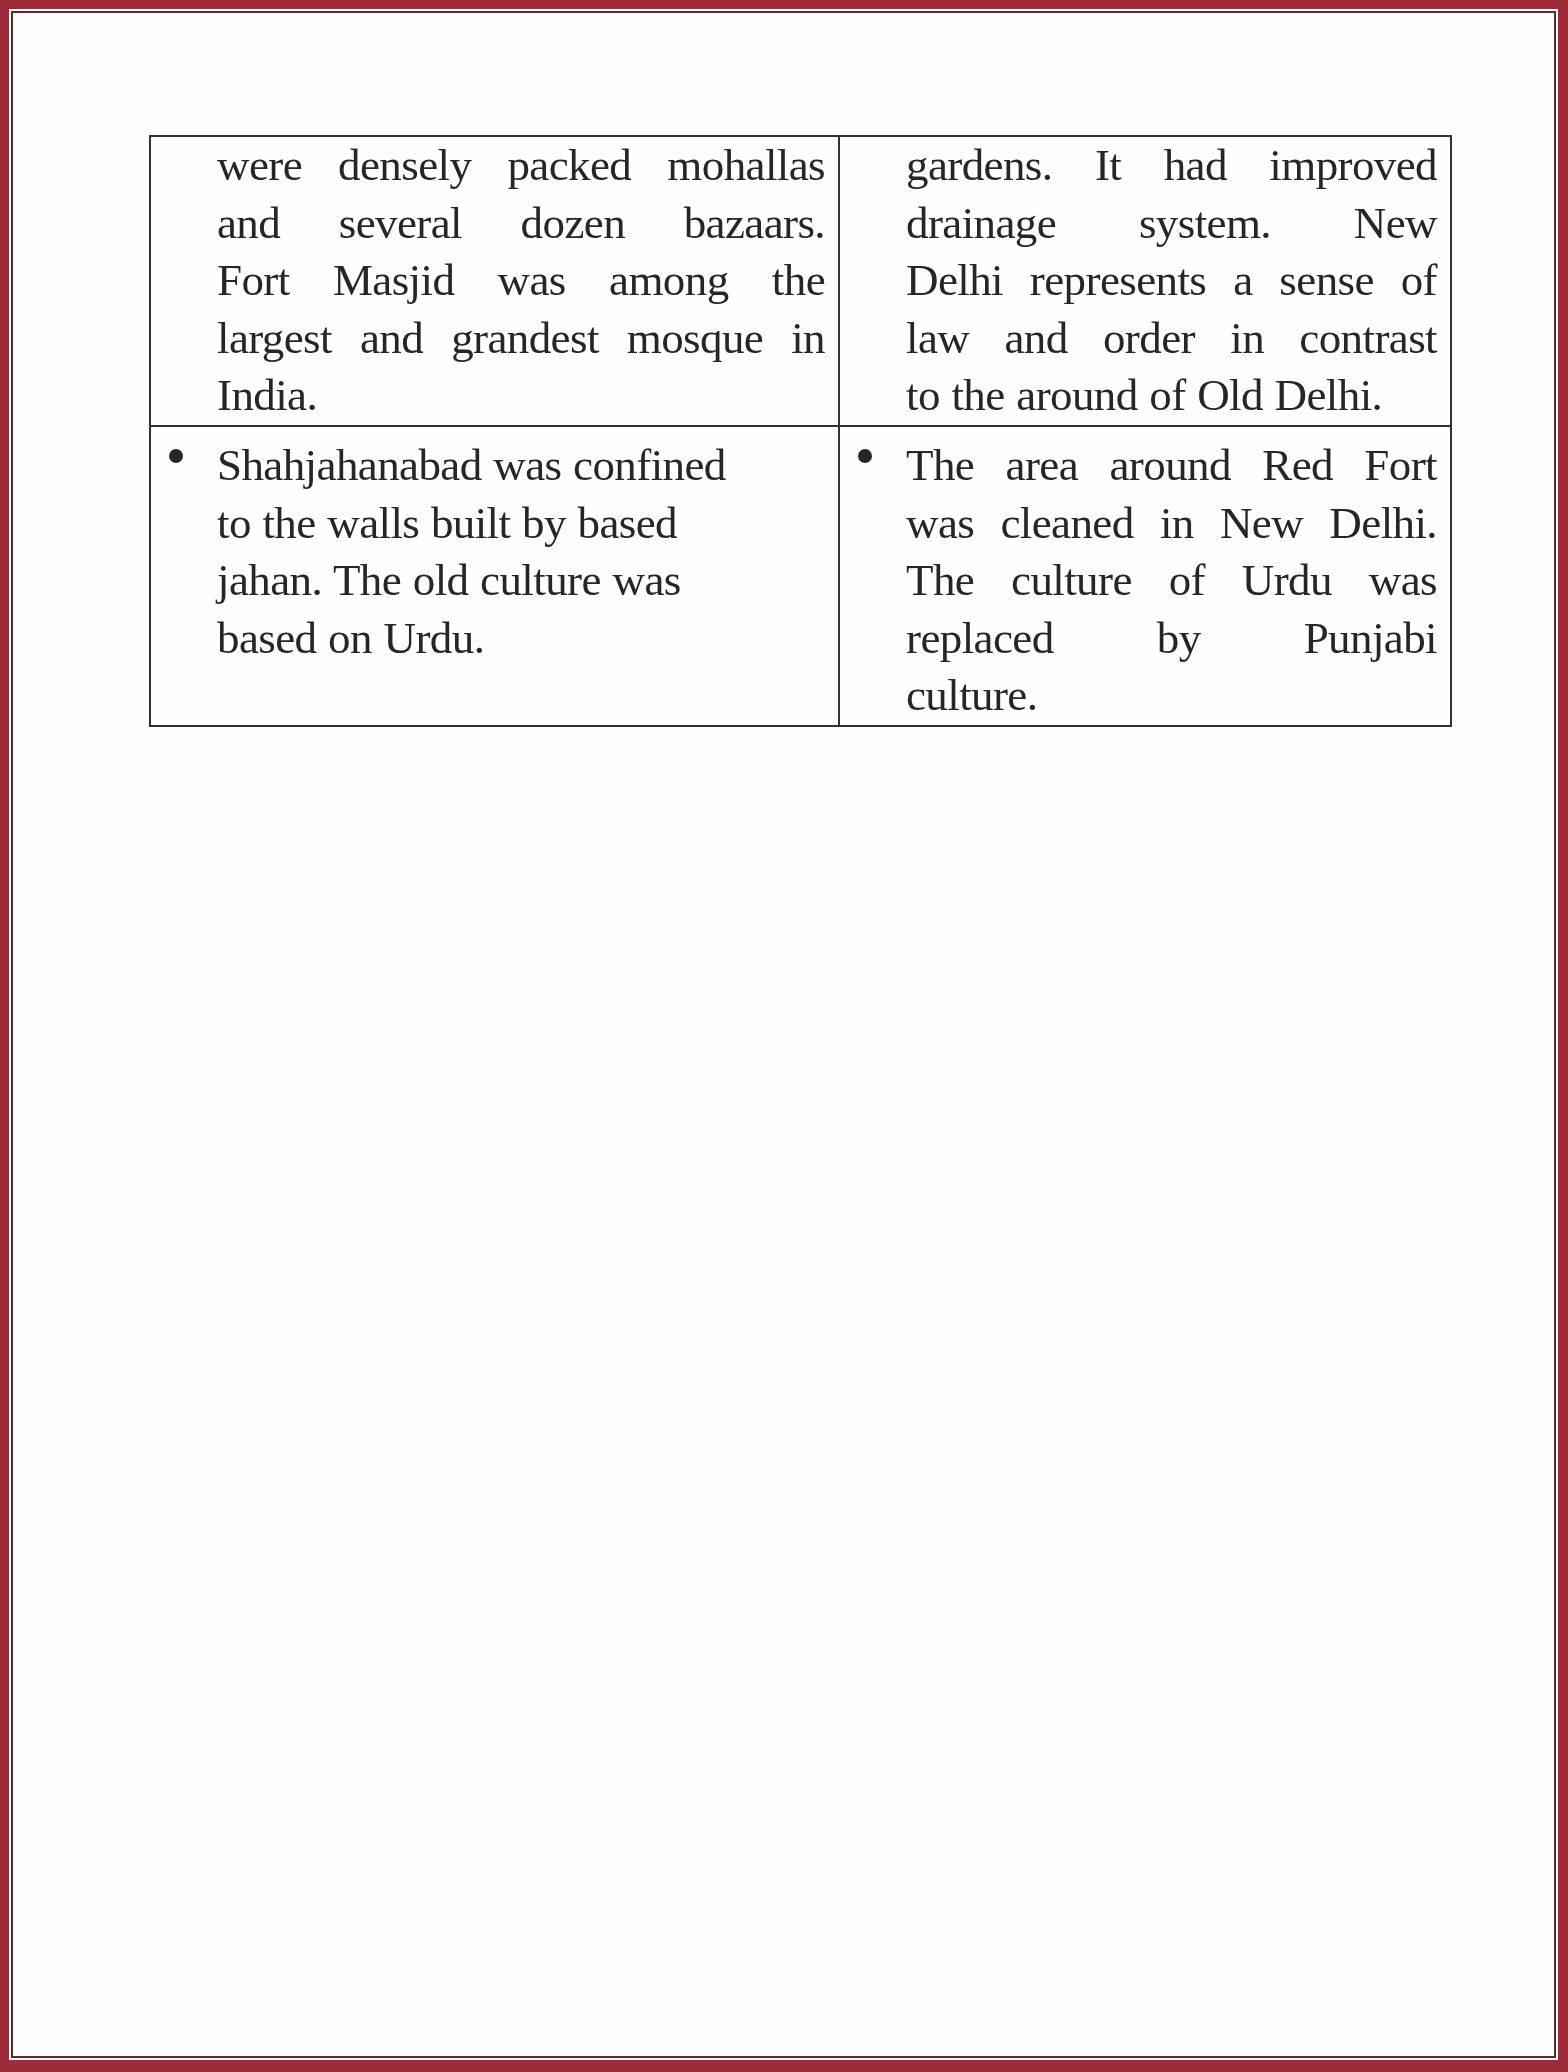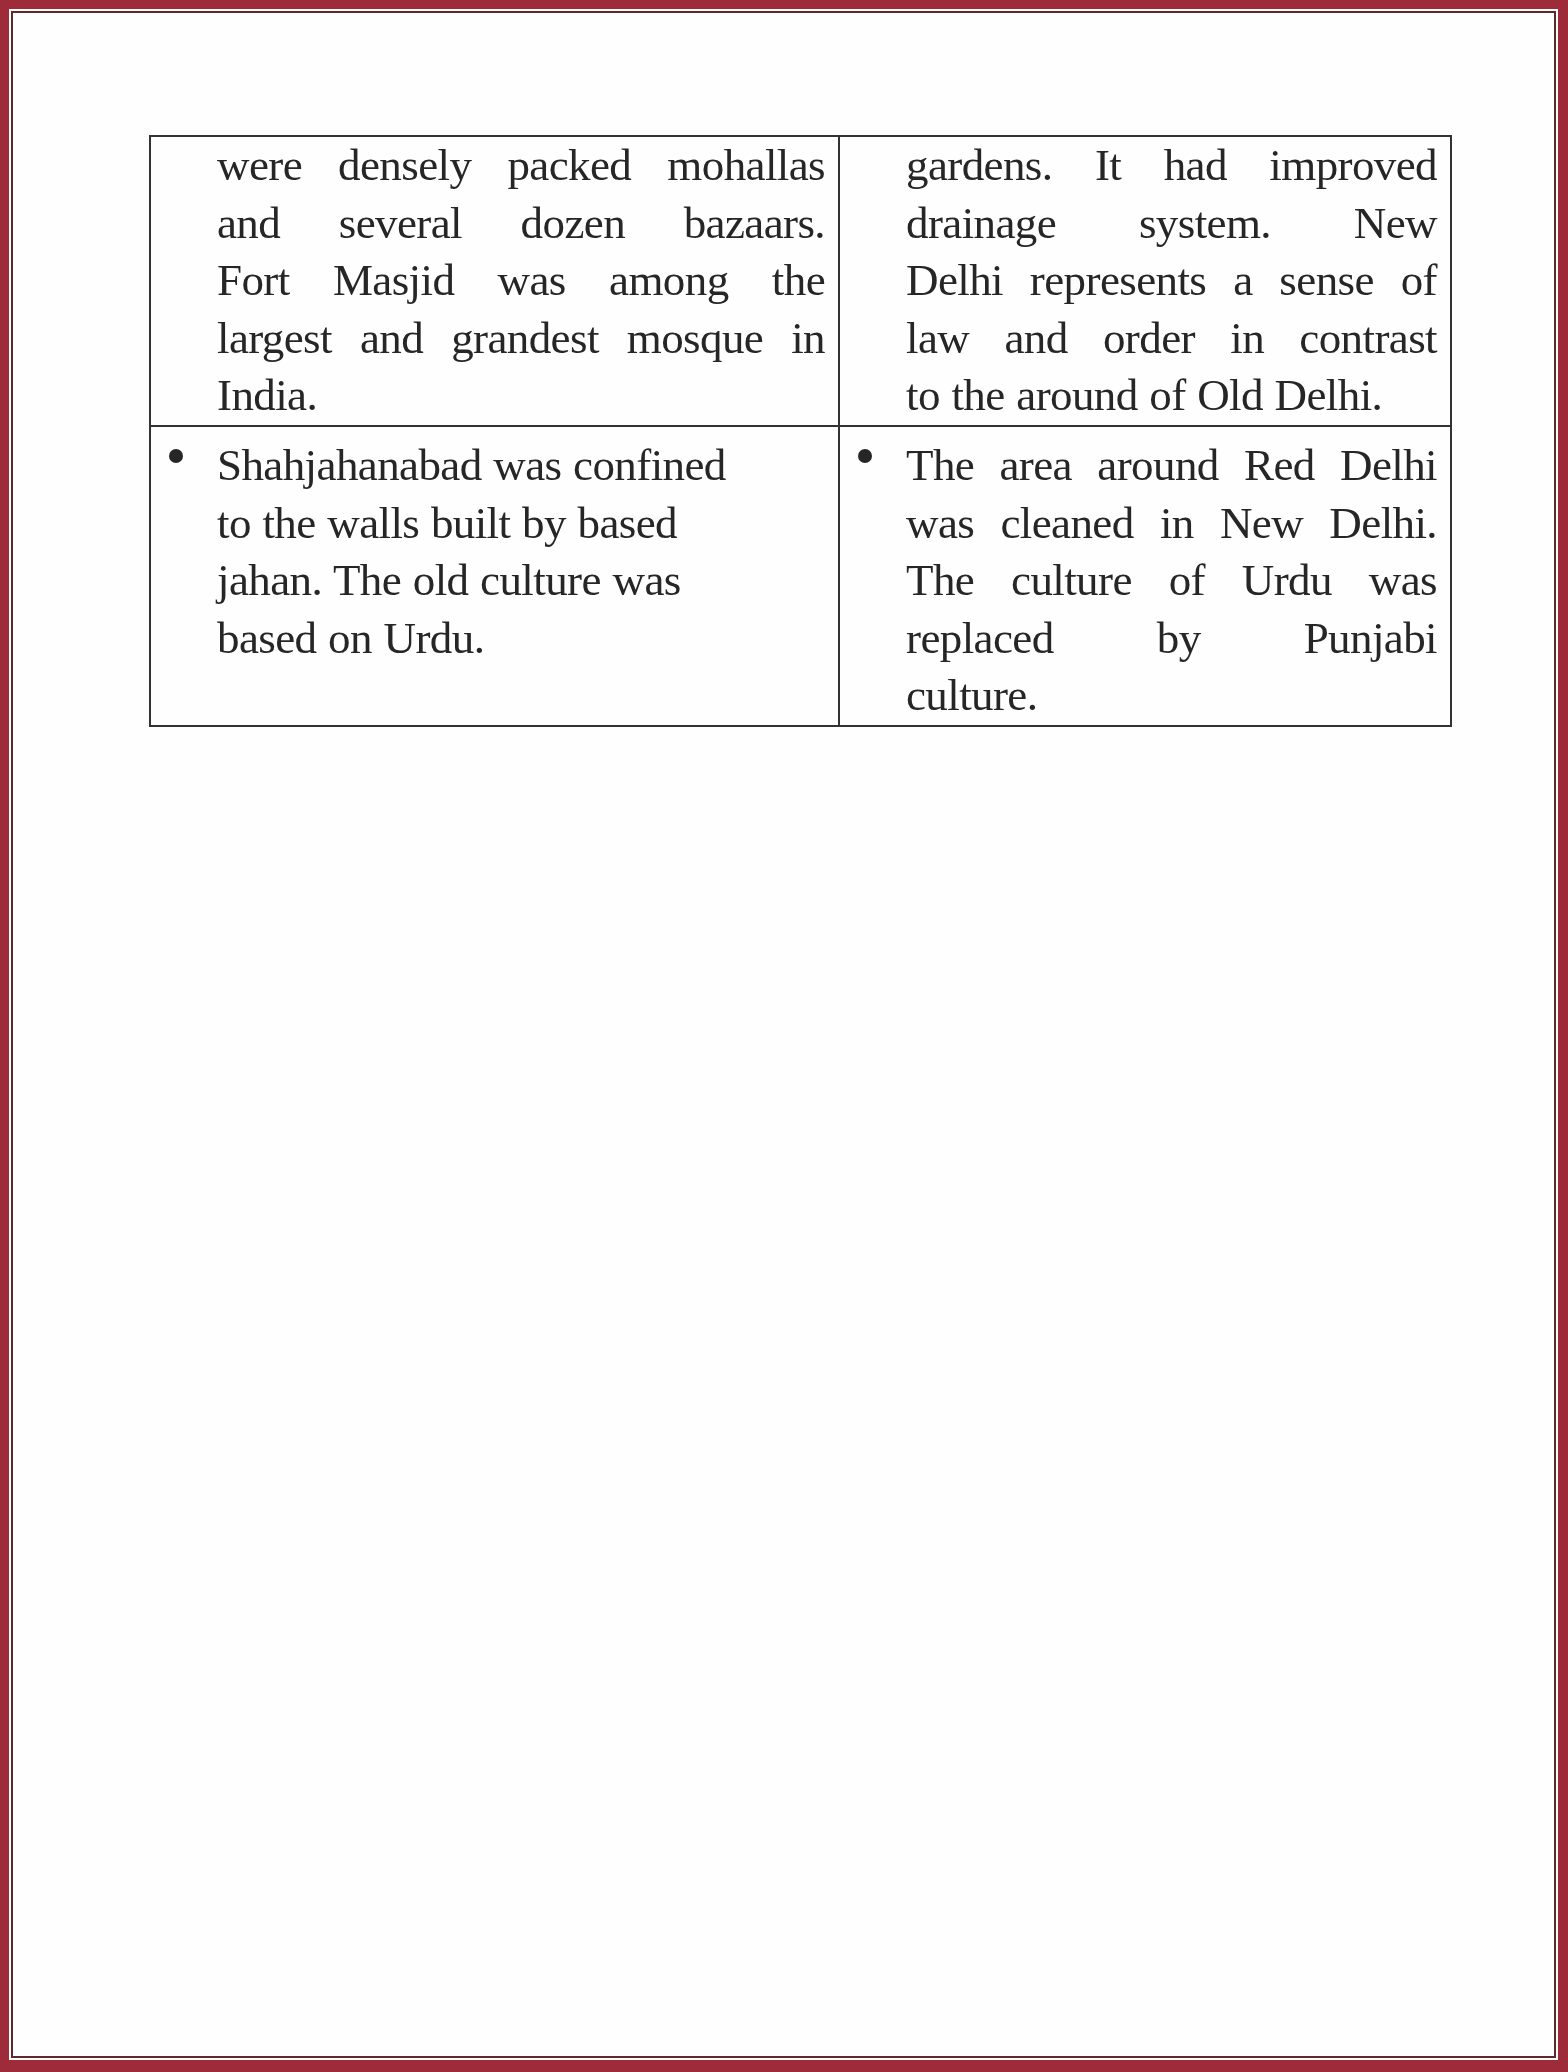--- a/index.html
+++ b/index.html
@@ -124,21 +124,21 @@
         <span class="bullet-dot"></span>
         <span class="last-line">Shahjahanabad was confined</span>
         <span class="last-line">to the walls built by based</span>
         <span class="last-line">jahan. The old culture was</span>
         <span class="last-line">based on Urdu.</span>
       </div>
     </td>
     <td class="right-cell">
       <div class="cell-text bullet-item">
         <span class="bullet-dot"></span>
-        <span class="justify-line">The area around Red Delhi</span>
+        <span class="justify-line">The area around Red Fort</span>
         <span class="justify-line">was cleaned in New Delhi.</span>
         <span class="justify-line">The culture of Urdu was</span>
         <span class="justify-line">replaced by Punjabi</span>
         <span class="last-line">culture.</span>
       </div>
     </td>
   </tr>
 </tbody>
   </table>
 

